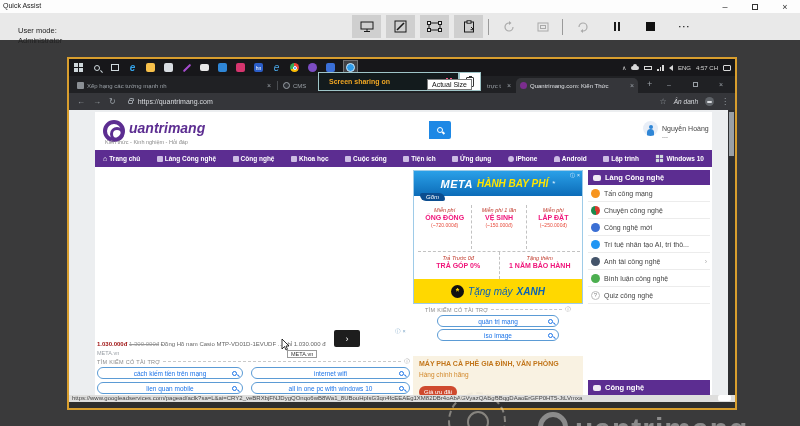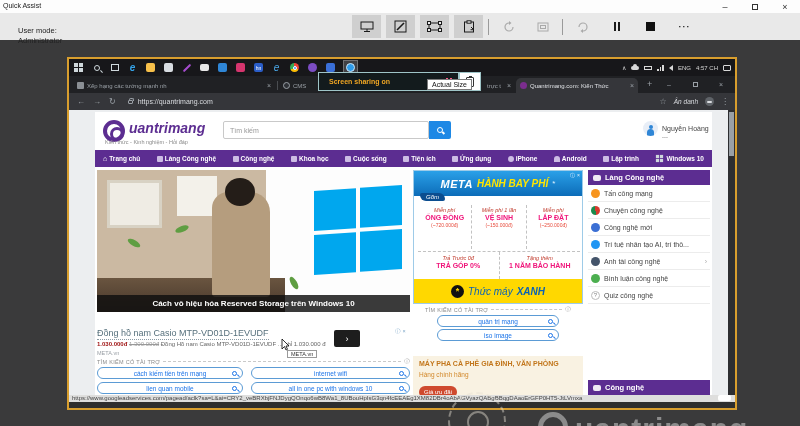--- a/index.html
+++ b/index.html
@@ -425,21 +425,20 @@
         <span class="nav-g" style="margin-left:0;">⋮</span>
       </span>
     </div>
 
     <div class="page">
       <div class="card">
 
         <span class="logo-circle"></span>
         <span class="logo-text">uantrimang</span>
         <span class="logo-tag">Kiến thức - Kinh nghiệm - Hỏi đáp</span>
-        <input class="hsearch" placeholder="Tìm kiếm" style="">
         <span class="hsearch-btn">
             <span class="hmag"></span>
           </span>
         <span class="havatar">
             <i></i>
           </span>
         <span class="hname">Nguyễn Hoàng ...</span>
 
         <div class="mainnav">
           <span class="nav-it">
@@ -486,38 +485,20 @@
               <span class="win-grid" style="transform:scale(.8);">
                 <i></i>
                 <i></i>
                 <i></i>
                 <i></i>
               </span>
               <span>Windows 10</span>
             </span>
         </div>
 
-        <div class="article">
-          <div class="art-window"></div>
-          <div class="art-window2"></div>
-          <div class="art-right"></div>
-          <div class="winlogo">
-              <i></i>
-              <i></i>
-              <i></i>
-              <i></i>
-            </div>
-          <div class="art-desk"></div>
-          <div class="art-person"></div>
-          <div class="art-hair"></div>
-          <span class="leaf" style="left:30px;top:70px;transform:rotate(30deg);"></span>
-          <span class="leaf" style="left:78px;top:56px;transform:rotate(-20deg);"></span>
-          <span class="leaf" style="left:190px;top:110px;transform:rotate(60deg);"></span>
-          <div class="art-cap">Cách vô hiệu hóa Reserved Storage trên Windows 10</div>
-        </div>
 
         <div class="sharp">
           <div class="sharp-head">
             <span class="sharp-brand">META</span>
             <span class="sharp-headline">HÀNH BAY PHÍ</span>
             <span class="sharp-star">*</span>
           </div>
           <div class="adchoice">
             <span>ⓘ</span>
             <span>×</span>
@@ -545,21 +526,21 @@
               <div class="s-top">Trả Trước 0đ</div>
               <div class="s-main">TRẢ GÓP 0%</div>
             </div>
             <div class="sharp-cell">
               <div class="s-top">Tặng thêm</div>
               <div class="s-main">1 NĂM BẢO HÀNH</div>
             </div>
           </div>
           <div class="dmx">
             <span class="dmx-m">*</span>
-            <span class="dmx-t1">Thức máy</span>
+            <span class="dmx-t1">Tặng máy</span>
             <span class="dmx-t2">XANH</span>
           </div>
         </div>
 
         <div class="side">
           <div class="side-head">
             <span class="shic"></span>
             <span>Làng Công nghệ</span>
           </div>
           <div class="side-item">
@@ -594,21 +575,20 @@
         </div>
 
         <div class="side2">
           <div class="side-head">
             <span class="shic"></span>
             <span>Công nghệ</span>
           </div>
 
         </div>
 
-        <a class="prod-title">Đồng hồ nam Casio MTP-VD01D-1EVUDF</a>
         <div class="prod-line">
           <span class="prod-price">1.030.000đ</span>
           <span class="prod-old">1.300.000đ</span>
           <span>Đồng Hồ nam Casio MTP-VD01D-1EVUDF ... chỉ 1.030.000 đ</span>
         </div>
         <div class="prod-src">META.vn</div>
         <div class="prod-btn">
             <span>›</span>
           </div>
         <div class="prod-adinfo">

